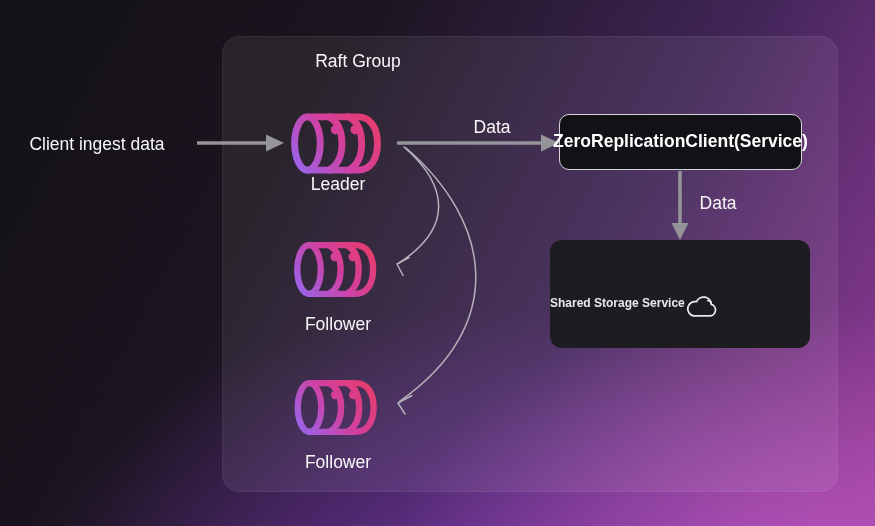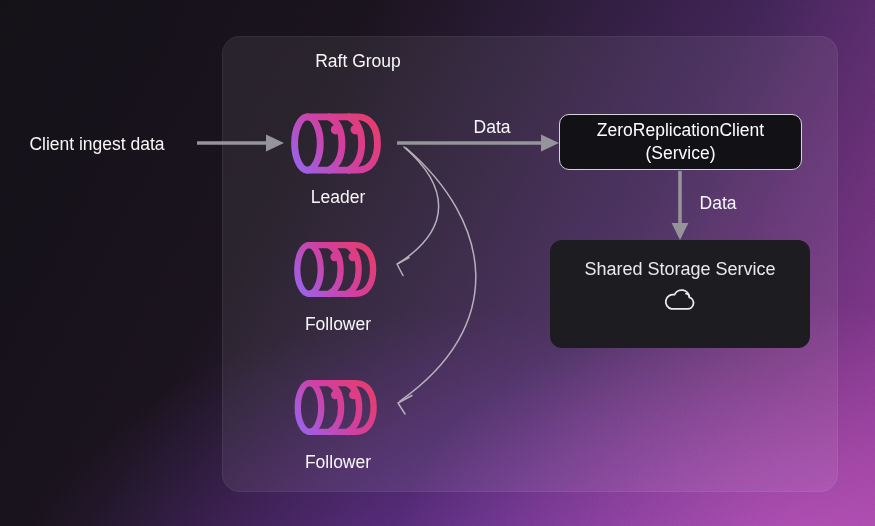--- a/index.html
+++ b/index.html
@@ -15,32 +15,32 @@
   .card{
     position:absolute;left:222px;top:36px;width:614px;height:454px;
     border-radius:18px;background:var(--card-bg,rgba(255,255,255,0.07));
     border:1px solid rgba(255,255,255,0.05);
   }
   .txt{position:absolute;color:var(--text-primary,#f7f7f8);font-size:17.5px;line-height:1.2;white-space:nowrap;}
   .center{transform:translate(-50%,-50%);text-align:center;}
   .overlay{position:absolute;inset:0;width:875px;height:526px;pointer-events:none;}
   .dbicon{position:absolute;}
   .node-box{
-    position:absolute;box-sizing:border-box;display:flex;flex-direction:column;
-    align-items:center;justify-content:center;color:#ffffff;text-align:center;
+    position:absolute;box-sizing:border-box;display:flex;flex-direction:row;
+    align-items:center;justify-content:center;color:#ffffff;text-align:center;font-weight:bold;
   }
   .zrc{
     left:559px;top:114px;width:243px;height:56px;border-radius:10px;
     background:var(--box-bg,#121116);border:1.5px solid var(--box-border,#d5d5d9);
     font-size:17.5px;line-height:23.5px;
   }
   .storage{
     left:550px;top:240px;width:260px;height:108px;border-radius:12px;
     background:var(--storage-bg,#1d1c21);justify-content:flex-start;
-    padding-top:19px;font-size:18px;line-height:21px;color:var(--text-secondary,#e9e9ec);
+    padding-top:19px;font-size:12px;line-height:21px;color:var(--text-secondary,#e9e9ec);
   }
   .storage .cloud{margin-top:7px;}
   .s3meta{position:absolute;left:424px;top:221px;color:#f4f3f6;font-size:17.5px;line-height:25px;white-space:nowrap;}
 </style>
 </head>
 <body>
 
 <div class="stage">
 
   <svg class="noise">
@@ -90,21 +90,21 @@
       <ellipse cx="19" cy="36" rx="13" ry="27"></ellipse>
       <path d="M19 9 H70 C83 9 90 20 90 36 C90 52 83 63 70 63 H19"></path>
       <path d="M41 9 C50 14 54 24 54 36 C54 48 50 58 41 63"></path>
       <path d="M61 9 C70 14 74 24 74 36 C74 48 70 58 61 63"></path>
     </g>
     <g fill="url(#dbGrad)">
       <circle cx="47.5" cy="22" r="4.8"></circle>
         <circle cx="67.5" cy="22" r="4.8"></circle>
     </g>
   </svg>
-  <div class="txt center" style="left:338px;top:197px;">Leader</div>
+  <div class="txt center" style="left:338px;top:184px;">Leader</div>
 
   <svg class="dbicon" style="left:291px;top:237px;" width="92" height="65" viewBox="0 0 100 72">
     <g fill="none" stroke="url(#dbGrad)" stroke-width="7" stroke-linecap="round" stroke-linejoin="round">
       <ellipse cx="19" cy="36" rx="13" ry="27"></ellipse>
       <path d="M19 9 H70 C83 9 90 20 90 36 C90 52 83 63 70 63 H19"></path>
       <path d="M41 9 C50 14 54 24 54 36 C54 48 50 58 41 63"></path>
       <path d="M61 9 C70 14 74 24 74 36 C74 48 70 58 61 63"></path>
     </g>
     <g fill="url(#dbGrad)">
       <circle cx="47.5" cy="22" r="4.8"></circle>

